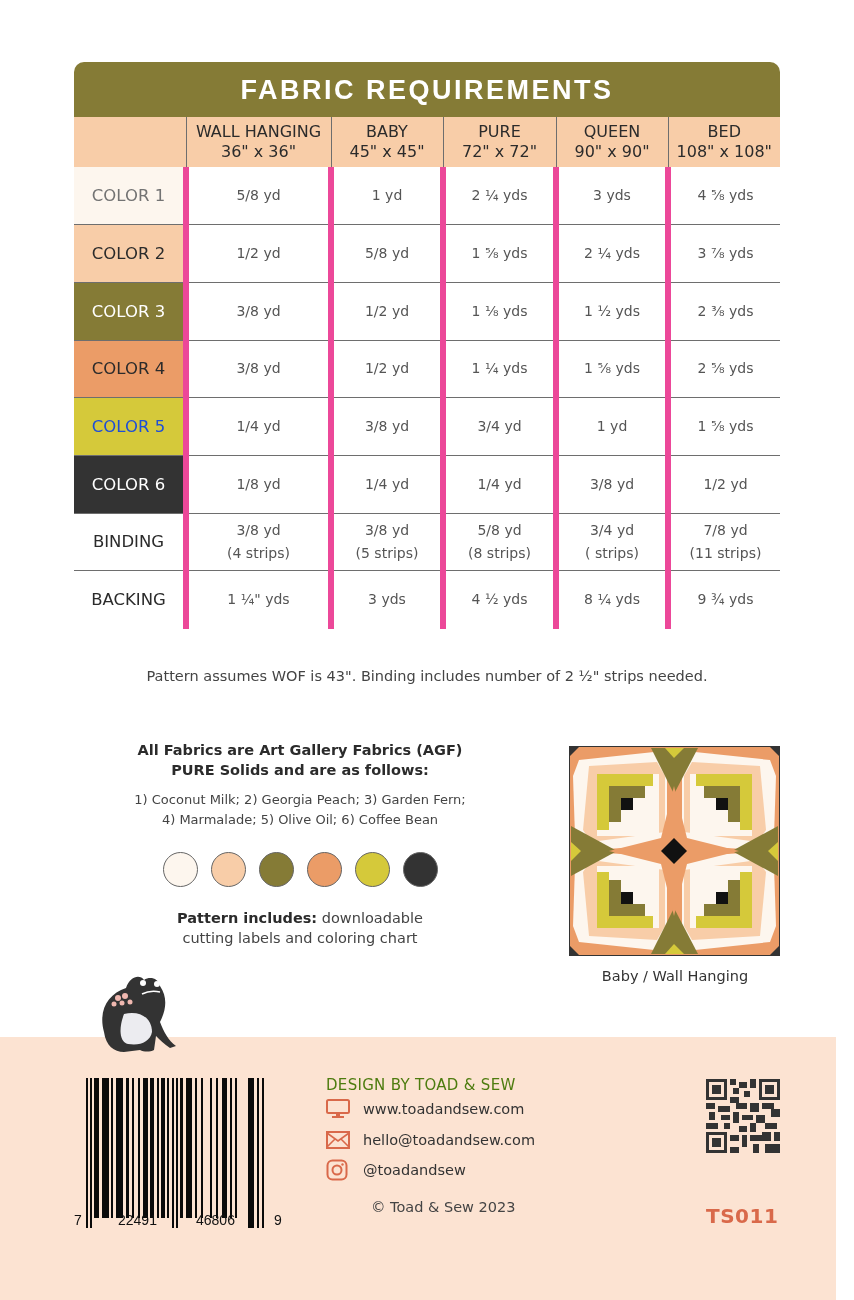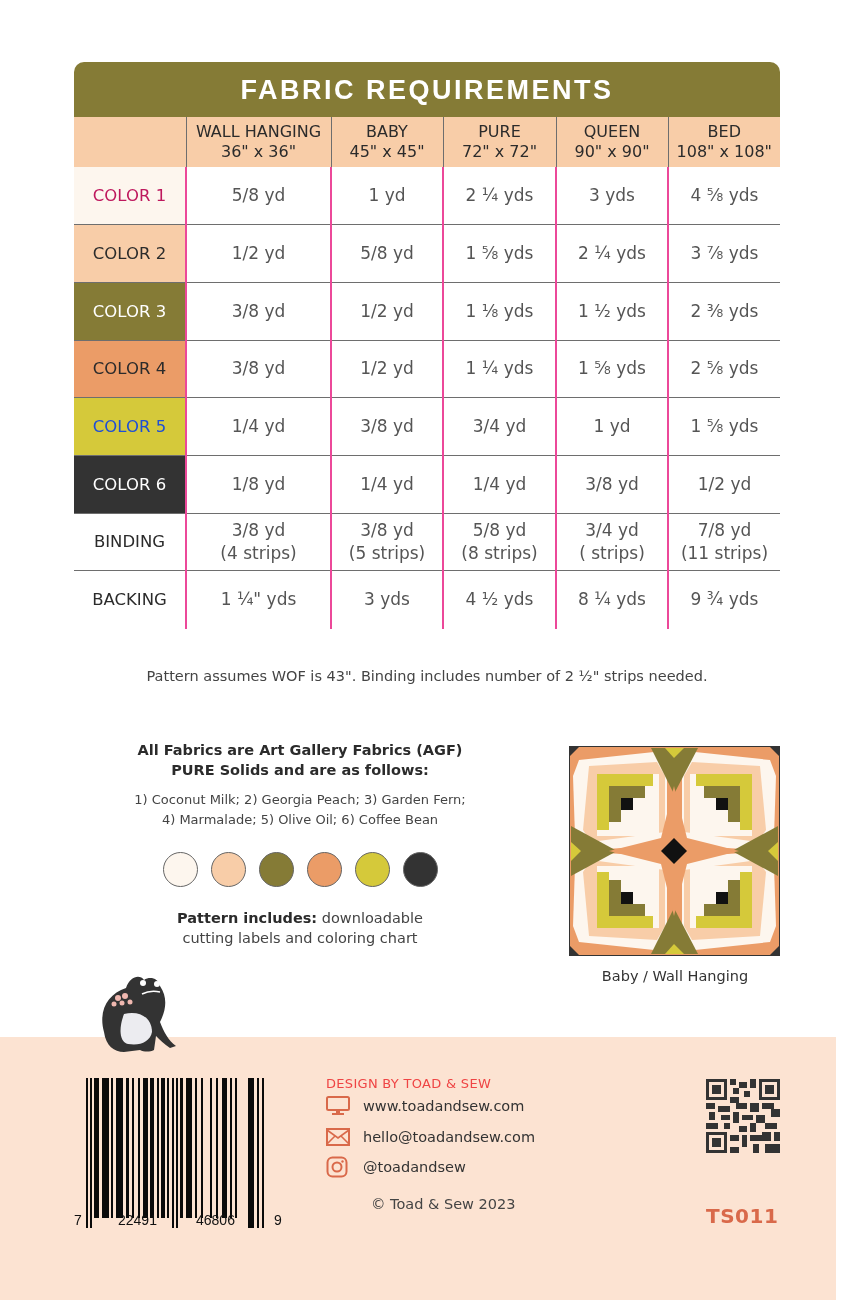--- a/index.html
+++ b/index.html
@@ -9,22 +9,22 @@
   .fabric-table { position: absolute; left: 74px; top: 62px; width: 706px; }
   .table-title {
     height: 55px; background: #857b36; border-radius: 10px 10px 0 0;
     color: #ffffff; font-family: "Liberation Sans", sans-serif; font-weight: bold;
     font-size: 27px; letter-spacing: 2.5px; text-align: center; line-height: 56px;
   }
   table { border-collapse: collapse; width: 706px; table-layout: fixed; }
   th { background: #f8cda8; height: 50px; font-weight: normal; font-size: 16px;
        line-height: 20px; color: #2b2b2b; text-align: center; border-left: 1px solid #6e6e6e; }
   th:first-child { border-left: none; }
-  td { height: 57.7px; font-size: 17px; color: #555555; text-align: center;
-       border-left: 2px solid #ec4899; border-top: 1px solid #6e6e6e; line-height: 23px; }
+  td { height: 57.7px; font-size: 14px; color: #555555; text-align: center;
+       border-left: 6px solid #ec4899; border-top: 1px solid #6e6e6e; line-height: 23px; }
   td.row-label { border-left: none; font-size: 16.5px; color: #2b2b2b; }
   tr:first-child td { border-top: none; }
 
   .wof-note { position: absolute; left: 0; top: 668px; width: 854px; text-align: center;
               font-size: 14.5px; color: #444444; }
 
   .fabric-info { position: absolute; left: 100px; top: 740px; width: 400px; text-align: center; }
   .fabric-heading { font-size: 14.5px; line-height: 20px; color: #2b2b2b; font-weight: bold; }
   .fabric-names { margin-top: 10px; font-size: 13px; line-height: 20px; color: #444444; }
   .swatches { margin-top: 22px; display: flex; justify-content: center; gap: 13px; height: 36px; }
@@ -37,21 +37,21 @@
                    font-size: 14.5px; color: #333333; }
 
   .footer { position: absolute; left: 0; top: 1037px; width: 836px; height: 263px; background: #fce3d2; }
   .toad { position: absolute; left: 84px; top: 970px; width: 96px; height: 96px; }
 
   .barcode { position: absolute; left: 86px; top: 1078px; width: 200px; height: 155px; }
   .barcode-digits { position: absolute; top: 1212px; font-family: "Liberation Sans", sans-serif;
                     font-size: 14px; color: #111111; }
 
   .contact { position: absolute; left: 326px; top: 1076px; }
-  .designer { font-size: 13px; color: #ef4444; letter-spacing: 0.3px; }
+  .designer { font-size: 15px; color: #4d7c0f; letter-spacing: 0.3px; }
   .contact-row { display: flex; align-items: center; height: 30.5px; }
   .contact-row:first-of-type { margin-top: 8px; }
   .contact-icon { width: 26px; height: 22px; margin-right: 11px; display: flex; align-items: center; }
   .contact-text { font-size: 14.5px; color: #333333; }
   .copyright { margin-top: 13px; font-size: 14.5px; color: #444444; margin-left: 45px; }
 
   .qr { position: absolute; left: 706px; top: 1079px; width: 74px; height: 74px; }
   .sku { position: absolute; left: 706px; top: 1204px; font-size: 20px; font-weight: bold;
          color: #d9694a; letter-spacing: 0.5px; }
 </style>
@@ -89,21 +89,21 @@
             <div>90" x 90"</div>
           </th>
         <th>
             <div>BED</div>
             <div>108" x 108"</div>
           </th>
       </tr>
     </thead>
     <tbody id="table-body">
         <tr>
-          <td class="row-label" style="background: rgb(253, 246, 238); color: #be185d;">COLOR 1</td>
+          <td class="row-label" style="background: rgb(253, 246, 238); color: #737373;">COLOR 1</td>
           <td>
             <div>5/8 yd</div>
           </td>
           <td>
             <div>1 yd</div>
           </td>
           <td>
             <div>2 ¼ yds</div>
           </td>
           <td>

